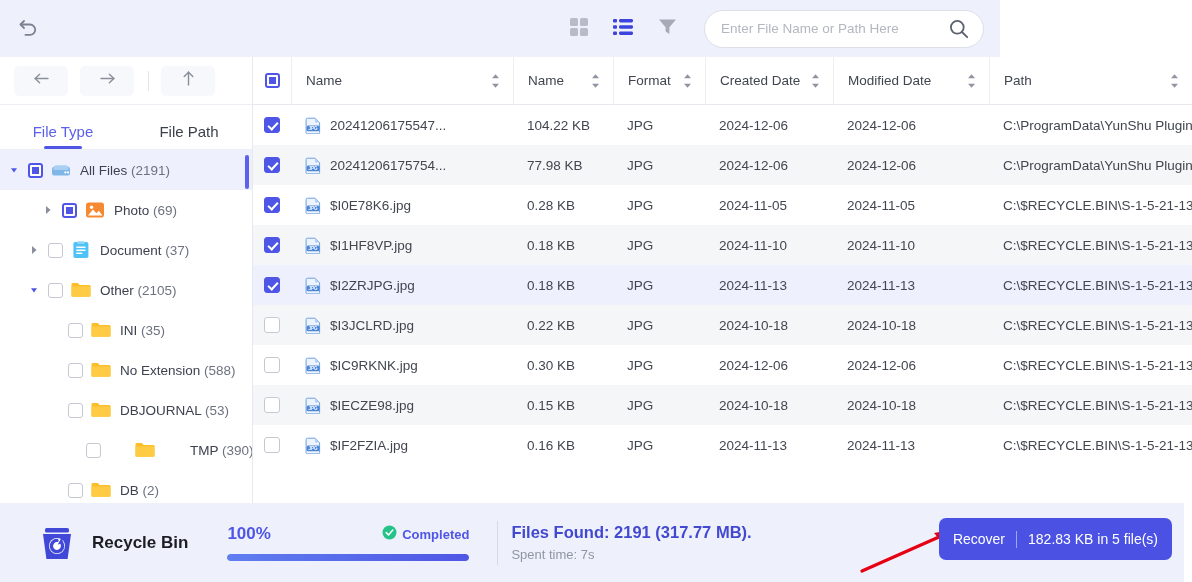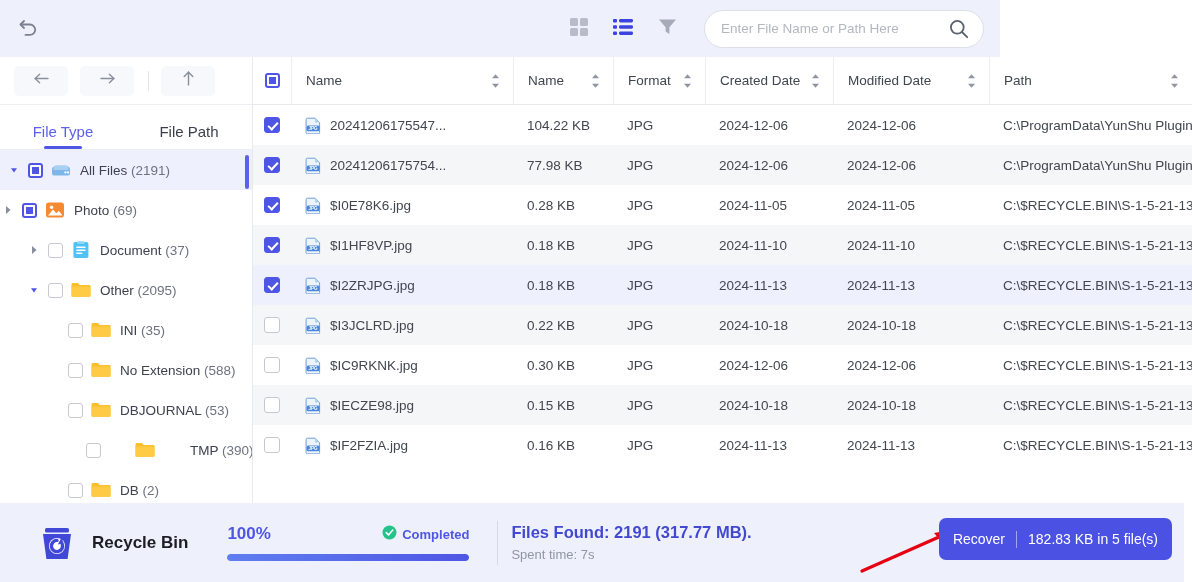--- a/index.html
+++ b/index.html
@@ -283,21 +283,21 @@
           <span class="ficon">
             <svg width="20" height="18" viewBox="0 0 20 18">
               <path d="M1 8.5 a3 3 0 0 1 3-3 h12 a3 3 0 0 1 3 3 v4 a2 2 0 0 1-2 2 H3 a2 2 0 0 1-2-2 Z" fill="#7fb6e8"></path>
               <path d="M2.6 7.4 a3.2 3.2 0 0 1 3.2-3.2 h8.4 a3.2 3.2 0 0 1 3.2 3.2 v1.6 H2.6 Z" fill="#a9cff2"></path>
               <circle cx="14.4" cy="11.4" r="1.1" fill="#ffffff"></circle>
               <circle cx="17" cy="11.4" r="1.1" fill="#ffffff"></circle>
             </svg>
           </span>
           <span><span class="tlabel">All Files</span> <span class="tcount">(2191)</span></span>
         </div>
-        <div class="tnode" style="">
+        <div class="tnode" style=" margin-left: 40px;">
           <span class="caret">
             <svg width="10" height="12" viewBox="0 0 10 12">
               <path d="M3 2 L3 10 L7.6 6 Z" fill="#8a8f9d"></path>
             </svg>
           </span>
           <span class="cbx part" style="margin-left: 6px;"></span>
           <span class="ficon">
             <svg width="20" height="18" viewBox="0 0 20 18">
               <rect x="1" y="1.4" width="18" height="15.2" rx="2.8" fill="#f58a32"></rect>
               <circle cx="6.6" cy="6.3" r="1.7" fill="#ffffff"></circle>
@@ -330,21 +330,21 @@
               <path d="M2 4.2 L8 4.2 L5 8.6 Z" fill="#4f56e5"></path>
             </svg>
           </span>
           <span class="cbx" style="margin-left: 6px;"></span>
           <span class="ficon">
             <svg width="20" height="18" viewBox="0 0 20 18">
               <path d="M0.5 3.2 a1.2 1.2 0 0 1 1.2-1.2 H7 l1.6 1.9 H18.3 a1.2 1.2 0 0 1 1.2 1.2 V14.6 a1.2 1.2 0 0 1-1.2 1.2 H1.7 A1.2 1.2 0 0 1 0.5 14.6 Z" fill="#fbbe2c"></path>
               <path d="M0.5 5.6 H19.5 V14.6 a1.2 1.2 0 0 1-1.2 1.2 H1.7 A1.2 1.2 0 0 1 0.5 14.6 Z" fill="#ffcb45"></path>
             </svg>
           </span>
-          <span><span class="tlabel">Other</span> <span class="tcount">(2095)</span></span>
+          <span><span class="tlabel">Other</span> <span class="tcount">(2105)</span></span>
         </div>
         <div class="tnode" style="padding-left: 46px;">
           <span class="caret"></span>
           <span class="cbx" style="margin-left: 6px;"></span>
           <span class="ficon">
             <svg width="20" height="18" viewBox="0 0 20 18">
               <path d="M0.5 3.2 a1.2 1.2 0 0 1 1.2-1.2 H7 l1.6 1.9 H18.3 a1.2 1.2 0 0 1 1.2 1.2 V14.6 a1.2 1.2 0 0 1-1.2 1.2 H1.7 A1.2 1.2 0 0 1 0.5 14.6 Z" fill="#fbbe2c"></path>
               <path d="M0.5 5.6 H19.5 V14.6 a1.2 1.2 0 0 1-1.2 1.2 H1.7 A1.2 1.2 0 0 1 0.5 14.6 Z" fill="#ffcb45"></path>
             </svg>
           </span>

